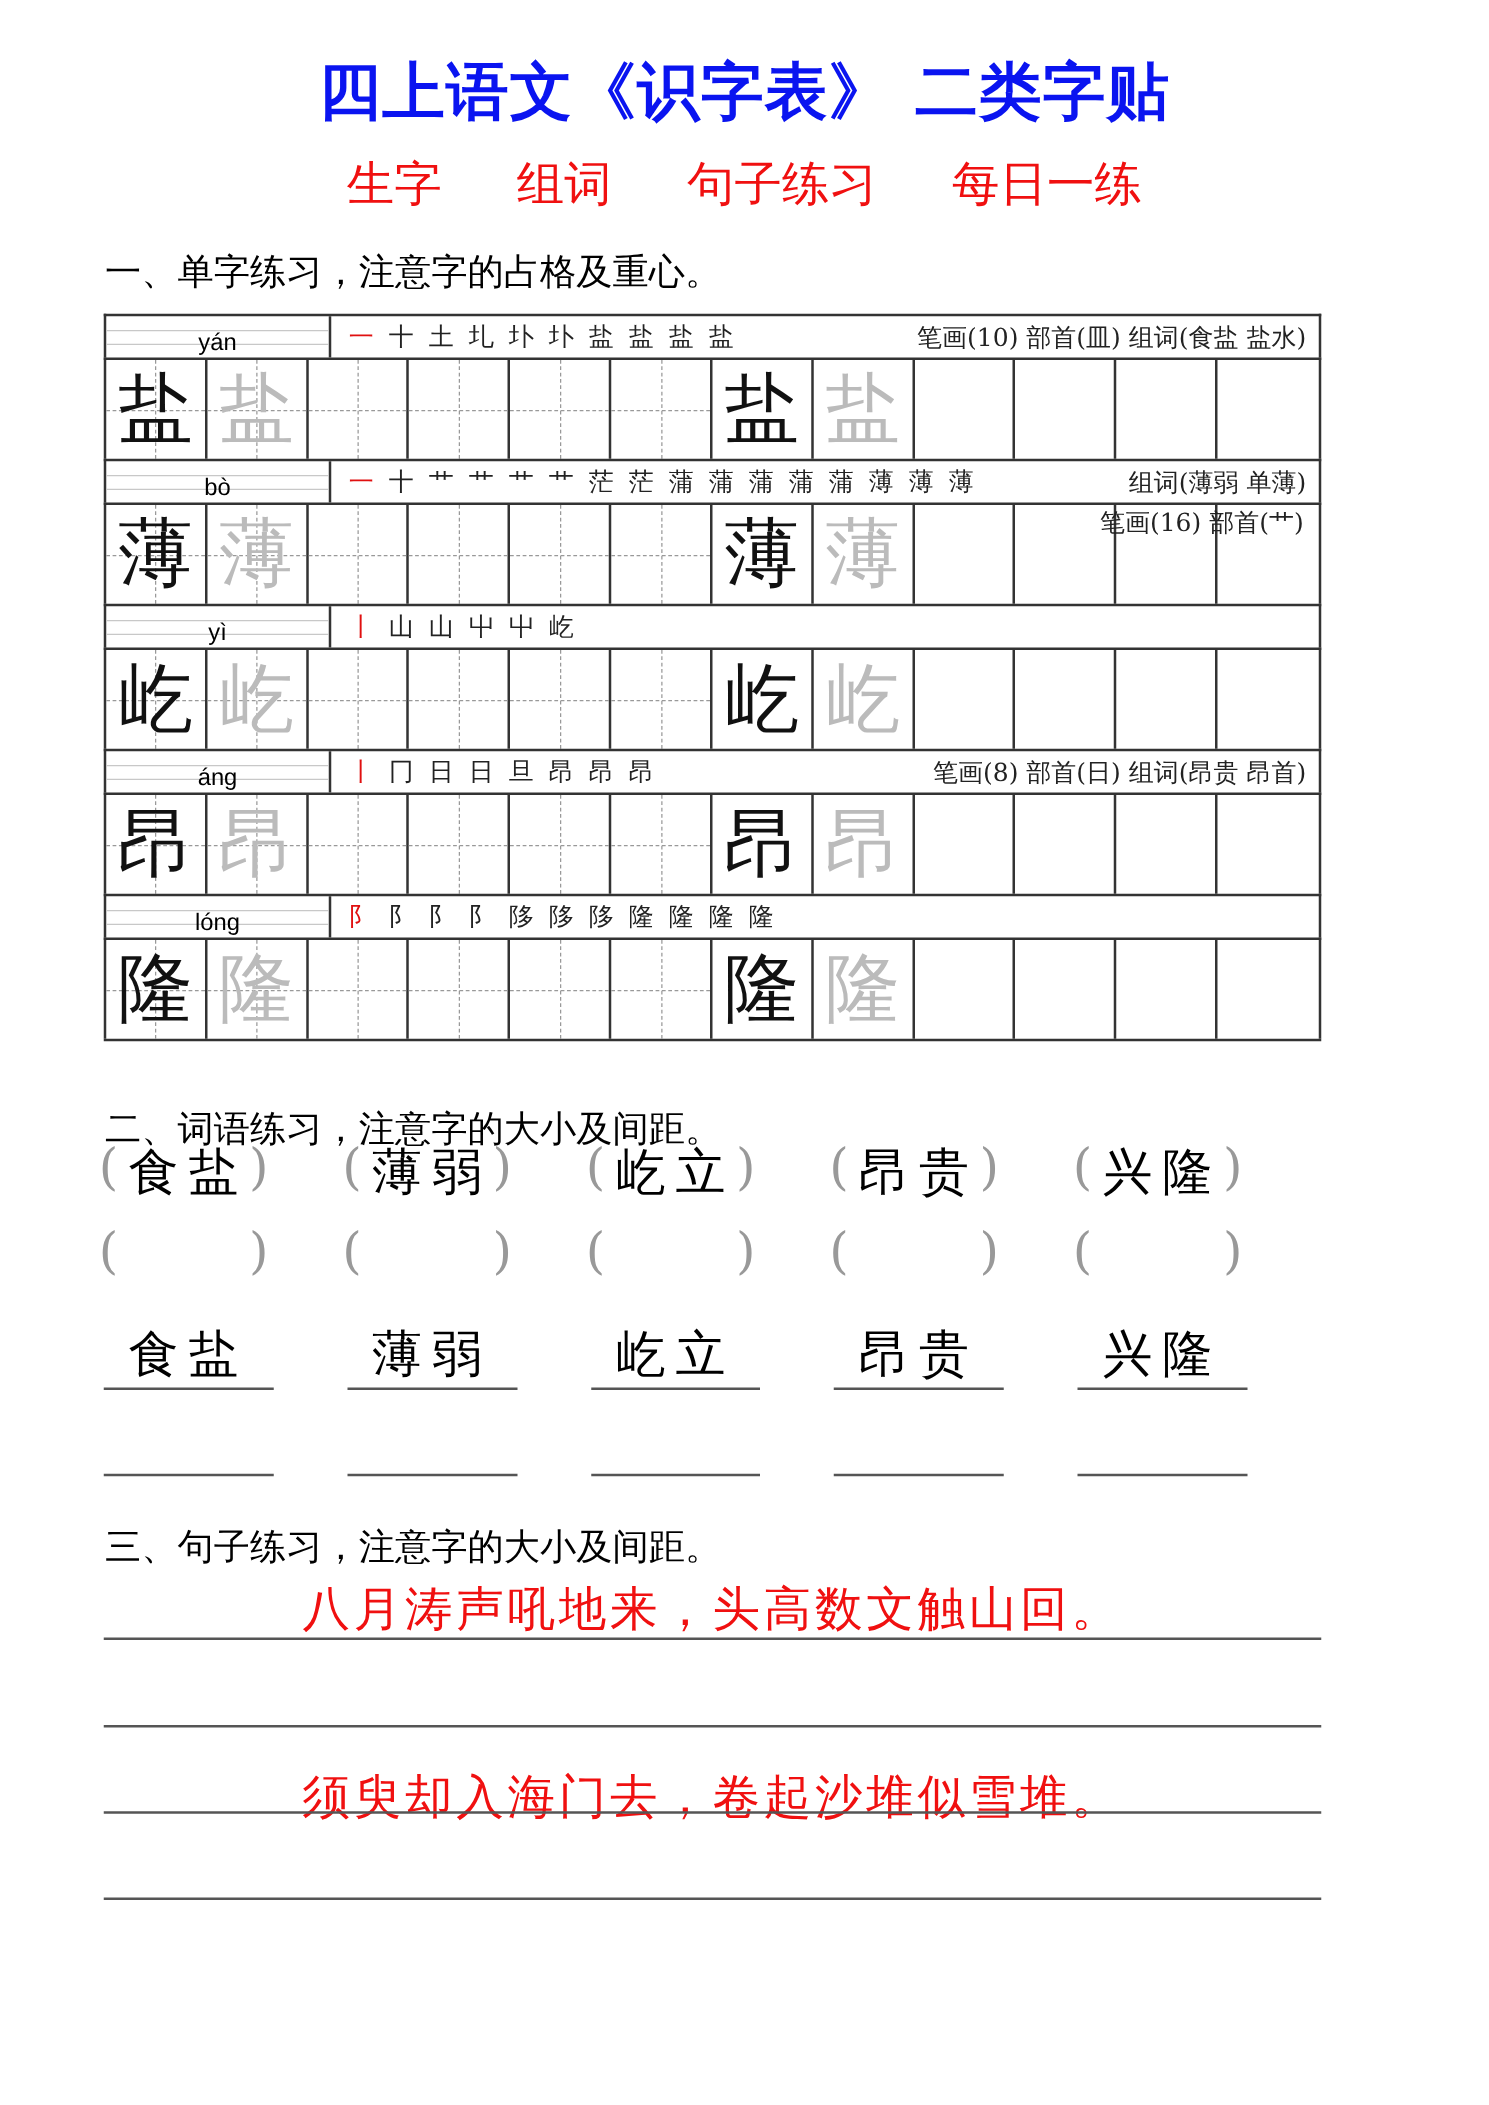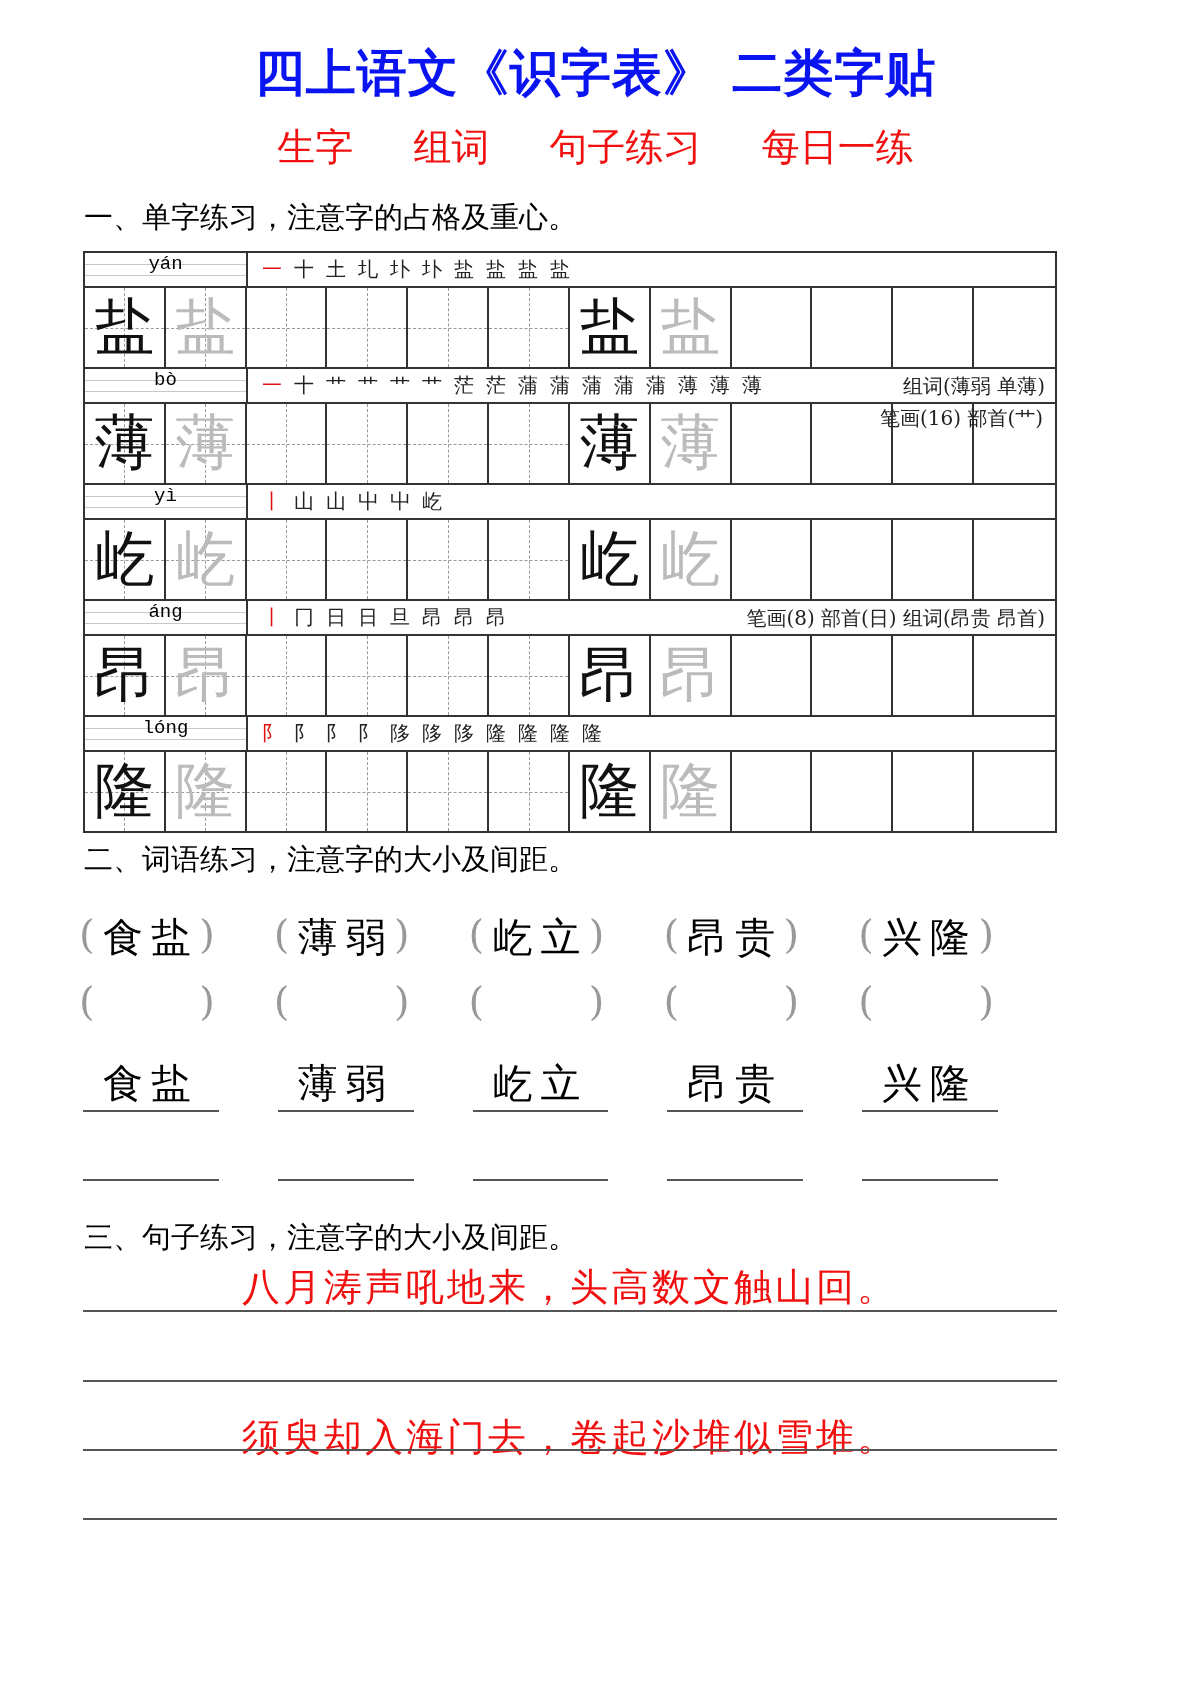--- a/index.html
+++ b/index.html
@@ -4,21 +4,21 @@
 <style>
   * { margin:0; padding:0; box-sizing:border-box; }
   body { width:1191px; height:1684px; background:#fff; position:relative; font-family:"DejaVu Sans","Liberation Sans",sans-serif; color:#000; overflow:hidden; }
   .title { position:absolute; top:40px; left:0; width:1191px; text-align:center; font-size:50px; color:#0a14f0; font-weight:bold; letter-spacing:1px; }
   .subtitle { position:absolute; top:122px; left:0; width:1191px; text-align:center; font-size:38px; color:#f01010; font-family:"DejaVu Serif","Liberation Serif",serif; word-spacing:20px; }
   .subtitle span { margin:0 14px; }
   .section-heading { position:absolute; left:84px; font-size:29px; color:#000; }
   .grid { position:absolute; left:83px; top:251px; width:974px; }
   .char-block { position:relative; width:974px; }
   .hdr { height:35px; border:2px solid #333; border-bottom:none; display:flex; position:relative; }
-  .pinyin-cell { width:163px; border-right:2px solid #333; position:relative; display:flex; align-items:flex-start; justify-content:center; font-size:19px; font-family:Liberation Mono, monospace; }
+  .pinyin-cell { width:180px; border-right:2px solid #333; position:relative; display:flex; align-items:flex-end; justify-content:center; font-size:19px; font-family:Liberation Sans, sans-serif; }
   .pinyin-cell::before { content:""; position:absolute; left:0; right:0; top:11px; height:0; border-top:1px solid #c8c8c8; }
   .pinyin-cell::after { content:""; position:absolute; left:0; right:0; top:22px; height:0; border-top:1px solid #c8c8c8; }
   .pinyin-cell span { position:relative; z-index:1; }
   .stroke-area { flex:1; position:relative; display:flex; align-items:center; padding-left:8px; font-size:20px; font-family:"DejaVu Serif",serif; }
   .stroke { display:inline-block; width:32px; text-align:center; color:#222; }
   .stroke.red { color:#e01010; }
   .info { position:absolute; right:10px; top:4px; font-size:20px; font-family:"DejaVu Serif",serif; color:#222; white-space:nowrap; }
   .info2 { position:absolute; right:14px; top:38px; font-size:20px; font-family:"DejaVu Serif",serif; color:#222; white-space:nowrap; z-index:2; }
   .cells { height:81px; border:2px solid #333; border-bottom:none; display:flex; }
   .cell { width:81px; height:79px; border-right:2px solid #333; position:relative; display:flex; align-items:center; justify-content:center; font-size:60px; font-family:"DejaVu Sans",sans-serif; }
@@ -61,20 +61,21 @@
           <span class="stroke" style="border-bottom: none;">十</span>
           <span class="stroke" style="border-bottom: none;">土</span>
           <span class="stroke" style="border-bottom: none;">圠</span>
           <span class="stroke" style="border-bottom: none;">圤</span>
           <span class="stroke" style="border-bottom: none;">圤</span>
           <span class="stroke" style="border-bottom: none;">盐</span>
           <span class="stroke" style="border-bottom: none;">盐</span>
           <span class="stroke" style="border-bottom: none;">盐</span>
           <span class="stroke" style="border-bottom: none;">盐</span>
         </div>
+        <div class="info">笔画(10)  部首(皿)  组词(食盐   盐水)</div>
       </div>
       <div class="cells">
         <div class="cell dashed model">
           <span>盐</span>
         </div>
         <div class="cell dashed trace">
           <span>盐</span>
         </div>
         <div class="cell dashed"></div>
         <div class="cell dashed"></div>
@@ -256,21 +257,21 @@
         </div>
         <div class="cell"></div>
         <div class="cell"></div>
         <div class="cell"></div>
         <div class="cell"></div>
       </div>
     </div>
     <div class="grid-bottom"></div>
   </div>
 
-<div class="section-heading" style="top:840px;">二、词语练习，注意字的大小及间距。</div>
+<div class="section-heading" style="top:884px;">二、词语练习，注意字的大小及间距。</div>
 
 <div class="word-row" style="top:898px;">
   <div class="word-slot paren">食盐</div>
   <div class="word-slot paren">薄弱</div>
   <div class="word-slot paren">屹立</div>
   <div class="word-slot paren">昂贵</div>
   <div class="word-slot paren">兴隆</div>
 </div>
 <div class="word-row" style="top:965px;">
   <div class="word-slot paren"></div>

